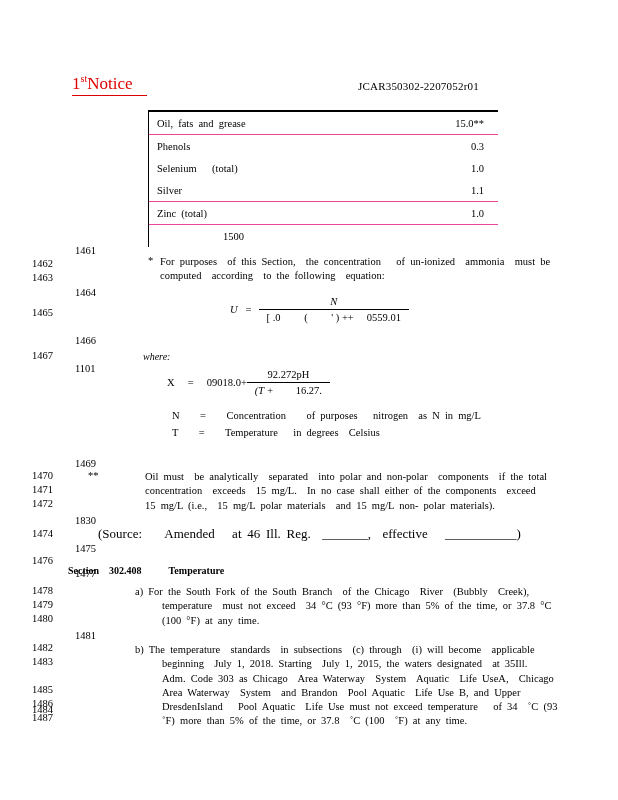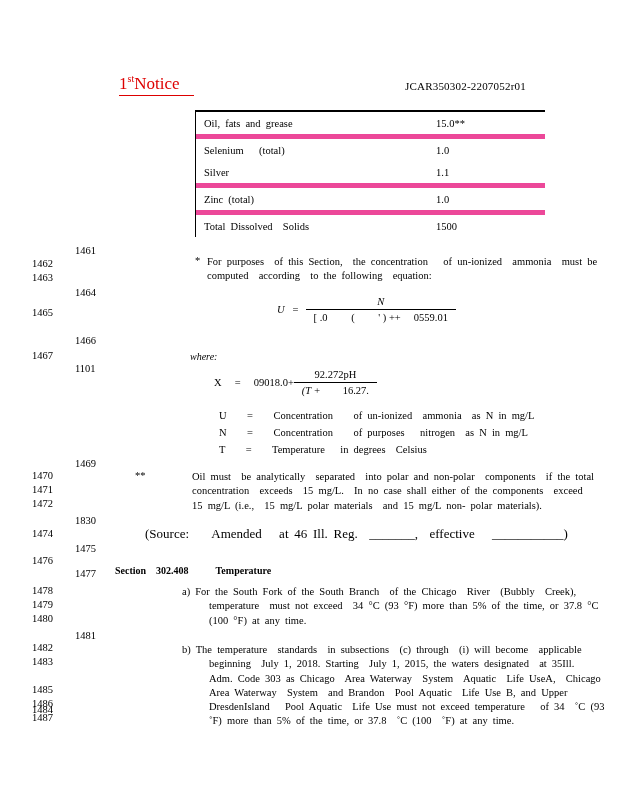--- a/index.html
+++ b/index.html
@@ -1,34 +1,34 @@
 <!DOCTYPE html>
 <html><head>
 <meta charset="utf-8">
 <style>
   html,body{margin:0;padding:0;}
   body{
     width:618px;height:800px;background:#ffffff;position:relative;
     font-family:"Liberation Serif", serif;color:#000;overflow:hidden;
   }
-  .abs{position:absolute;margin-left:47px;}
+  .abs{position:absolute;}
   .txt{font-size:13px;line-height:14px;word-spacing:2.5px;white-space:pre;text-align:right;}
   
   .notice{
     left:72px;top:73px;font-size:17px;color:#dd0000;
     border-bottom:1.6px solid #dd0000;padding:0 14px 1px 0;
   }
   .notice sup{font-size:10px;}
   .docid{left:358px;top:80px;font-size:11px;letter-spacing:.2px;}
   
   .tbl{left:148px;top:110px;width:349px;border-top:2px solid #000;border-left:1px solid #000;}
   .trow{display:flex;height:22px;align-items:center;font-size:10.5px;}
-  .trow.sep{border-bottom:5px solid #ec4899;}
+  .trow.sep{border-bottom:1px solid #ec4899;}
   .tparam{flex:0 0 232px;padding-left:8px;white-space:pre;word-spacing:2.5px;}
-  .tval{flex:0 0 95px;text-align:left;white-space:pre;}
+  .tval{flex:0 0 95px;text-align:right;white-space:pre;}
   
   .ln{position:absolute;font-size:10.5px;line-height:13px;}
   
   .equ{display:flex;align-items:center;font-size:10.5px;}
   .var{font-style:italic;}
   .eqsign{margin:0 7px 0 8px;}
   .frac{display:inline-block;text-align:center;}
   .frac .num{border-bottom:1px solid #000;padding:0 6px 1px;line-height:13px;white-space:pre;}
   .frac .den{padding:1px 8px 0;line-height:13px;white-space:pre;}
   .whr{font-size:10px;font-style:italic;}
@@ -46,33 +46,36 @@
 
 <div class="abs notice"><span>1</span><sup>st</sup><span>Notice</span></div>
 <div class="abs docid">JCAR350302-2207052r01</div>
 
 <div class="abs tbl">
   <div class="trow sep">
     <span class="tparam">Oil, fats and grease</span>
     <span class="tval">15.0**</span>
   </div>
   <div class="trow">
+    <span class="tparam">Phenols</span>
+    <span class="tval">0.3</span>
+  </div>
+  <div class="trow">
     <span class="tparam">Selenium   (total)</span>
     <span class="tval">1.0</span>
   </div>
   <div class="trow sep">
     <span class="tparam">Silver</span>
     <span class="tval">1.1</span>
   </div>
   <div class="trow sep">
     <span class="tparam">Zinc (total)</span>
     <span class="tval">1.0</span>
   </div>
   <div class="trow">
-    <span class="tparam">Total Dissolved  Solids</span>
     <span class="tval">1500</span>
   </div>
 </div>
 
 <div>
   <span class="ln" style="left:75px;top:244px">1461</span>
   <span class="ln" style="left:32px;top:257px">1462</span>
   <span class="ln" style="left:32px;top:271px">1463</span>
   <span class="ln" style="left:75px;top:286px">1464</span>
   <span class="ln" style="left:32px;top:306px">1465</span>
@@ -119,21 +122,20 @@
 
 <div class="abs equ" style="left:167px;top:368px">
   <span style="white-space:pre">X     =     09018.0+</span>
   <span class="frac">
     <span class="num" style="display:block">92.272pH</span>
     <span class="den" style="display:block"><span class="var">(T +</span><span style="margin-left:22px">16.27.</span></span>
   </span>
 </div>
 
 <div class="abs defs" style="left:172px;top:407px">
-  <div>U    =    Concentration    of un-ionized  ammonia  as N in mg/L</div>
   <div>N    =    Concentration    of purposes   nitrogen  as N in mg/L</div>
   <div>T    =    Temperature   in degrees  Celsius</div>
 </div>
 
 <span class="abs marker" style="left:88px;top:470px">**</span>
 <div class="abs block" style="left:145px;top:470px">
   <div>Oil must  be analytically  separated  into polar and non-polar  components  if the total</div>
   <div>concentration  exceeds  15 mg/L.  In no case shall either of the components  exceed</div>
   <div>15 mg/L (i.e.,  15 mg/L polar materials  and 15 mg/L non- polar materials).</div>
 </div>

